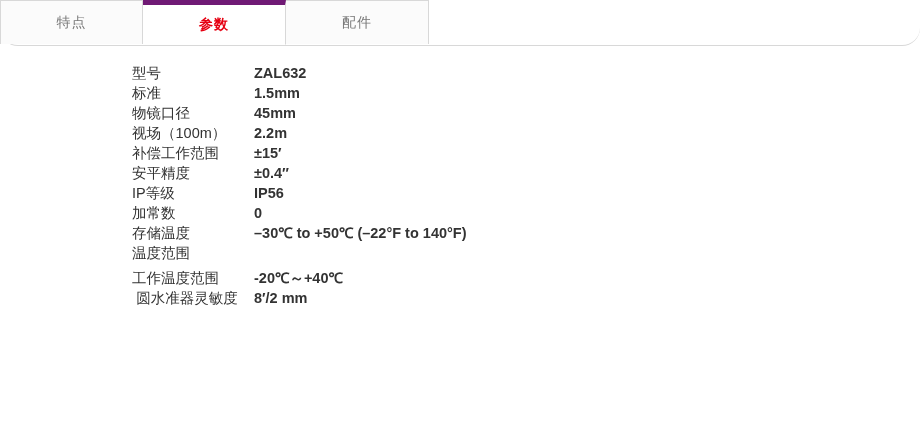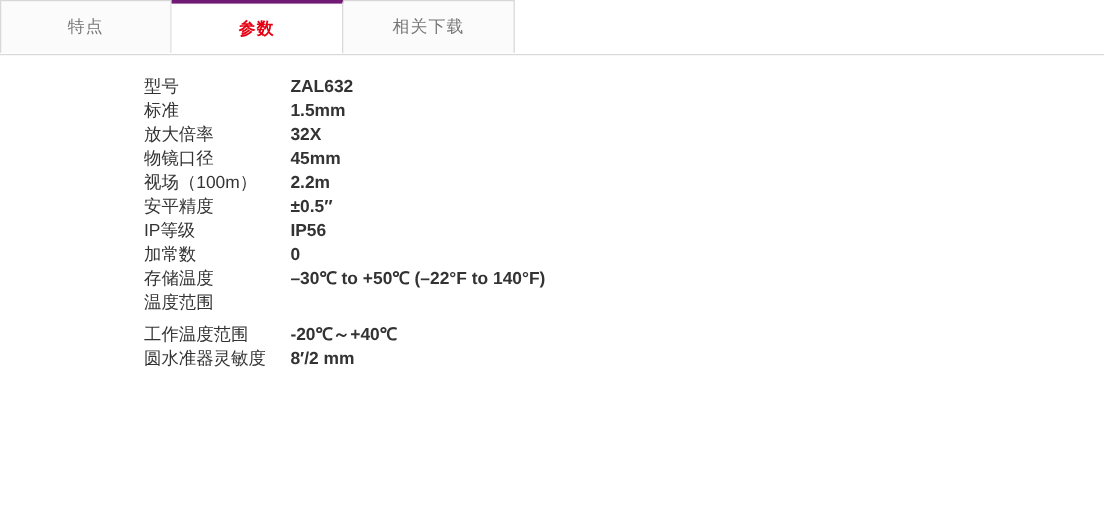--- a/index.html
+++ b/index.html
@@ -21,20 +21,21 @@
     background: #ffffff;
   }
 
   
   .tabs {
     display: flex;
     align-items: stretch;
     height: 45px;
     border-bottom: 1px solid #d8d8d8;
     background: #ffffff;
+    border-radius: 18px;
   }
   .tab {
     width: 143px;
     height: 44px;
     box-sizing: border-box;
     border: 1px solid #d8d8d8;
     border-bottom: none;
     border-left: none;
     background: #fbfbfb;
     display: flex;
@@ -45,34 +46,35 @@
     letter-spacing: 1px;
     cursor: pointer;
   }
   .tab:first-child {
     border-left: 1px solid #d8d8d8;
   }
   .tab.active {
     background: #ffffff;
     color: #e60012;
     font-weight: bold;
-    border-top: 3px solid #701a75;
+    border-top: 5px solid #701a75;
     border-bottom: 1px solid #ffffff;
     position: relative;
     z-index: 2;
     height: 45px;
   }
 
   
   .spec-wrap {
     padding-top: 18px;
     padding-left: 120px;
   }
   table.spec {
     border-collapse: collapse;
+    margin-left: 12px;
   }
   table.spec td {
     vertical-align: top;
     padding: 0 0 1px 0;
     font-size: 14.5px;
     line-height: 19px;
     color: #333333;
   }
   td.label {
     width: 122px;
@@ -85,65 +87,66 @@
     padding-left: 0px;
   }
   .val-empty {
     display: inline-block;
     min-height: 19px;
   }
   .label-wrap {
     width: 110px;
     white-space: normal;
     line-height: 19px;
+    text-align: center;
   }
 </style>
 </head>
 <body>
 
 <div class="page">
 
   <div class="tabs">
     <div class="tab">
       <span>特点</span>
     </div>
     <div class="tab active">
       <span>参数</span>
     </div>
     <div class="tab">
-      <span>相关下载</span>
+      <span>配件</span>
     </div>
   </div>
 
   <div class="spec-wrap">
     <table class="spec">
       <tbody>
         <tr>
           <td class="label">型号</td>
           <td class="value">ZAL632</td>
         </tr>
         <tr>
           <td class="label">标准</td>
           <td class="value">1.5mm</td>
         </tr>
         <tr>
-          <td class="label">放大倍率</td>
-          <td class="value">32X</td>
-        </tr>
-        <tr>
           <td class="label">物镜口径</td>
           <td class="value">45mm</td>
         </tr>
         <tr>
           <td class="label">视场（100m）</td>
           <td class="value">2.2m</td>
         </tr>
         <tr>
+          <td class="label">补偿工作范围</td>
+          <td class="value">±15′</td>
+        </tr>
+        <tr>
           <td class="label">安平精度</td>
-          <td class="value">±0.5″</td>
+          <td class="value">±0.4″</td>
         </tr>
         <tr>
           <td class="label">IP等级</td>
           <td class="value">IP56</td>
         </tr>
         <tr>
           <td class="label">加常数</td>
           <td class="value">0</td>
         </tr>
         <tr>

